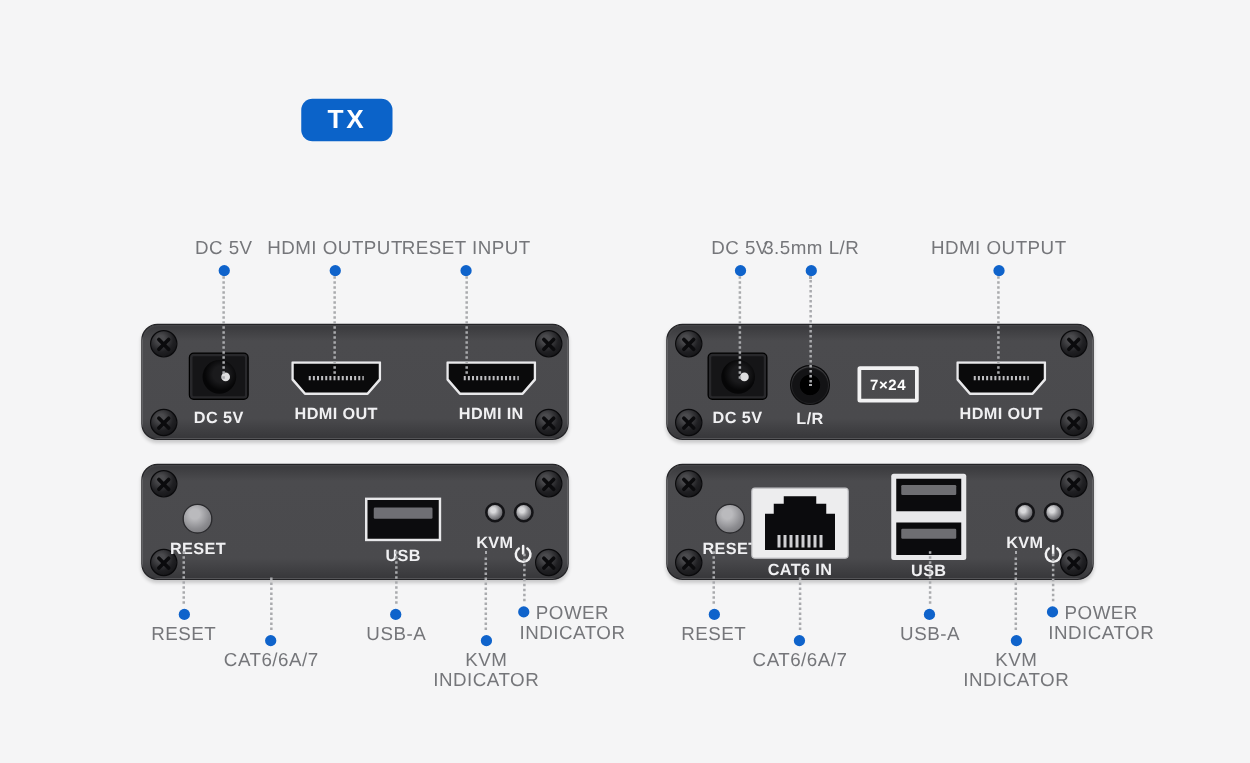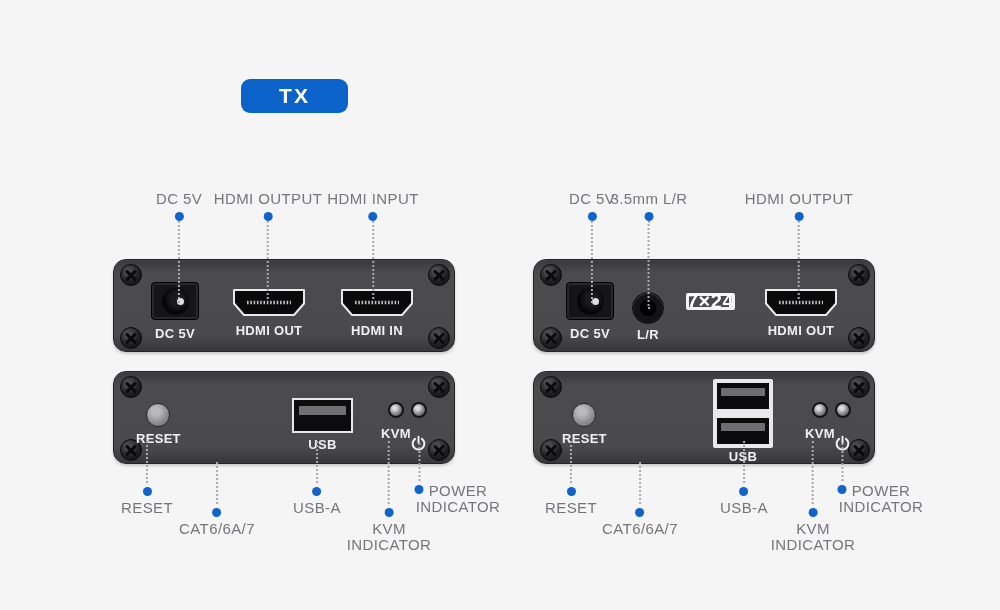--- a/index.html
+++ b/index.html
@@ -41,22 +41,22 @@
   
   .dc-jack{position:relative;width:46px;height:36px;background:#151517;border:1px solid #000;
     border-radius:4px;box-shadow:inset 0 0 0 2px #28282b;margin-bottom:7px;}
   .dc-jack::before{content:"";position:absolute;left:50%;top:50%;width:27px;height:27px;margin:-13.5px 0 0 -13.5px;
     border-radius:50%;background:radial-gradient(circle at 55% 42%, #1a1a1c 0 30%, #060607 60%);}
   .dc-jack::after{content:"";position:absolute;left:54%;top:42%;width:7px;height:7px;border-radius:50%;background:#dededf;}
   .hdmi{margin-bottom:8px;}
   .audio-jack{width:32px;height:32px;border-radius:50%;box-sizing:border-box;margin-bottom:4px;
     background:radial-gradient(circle, #000 0 37%, #131315 40% 66%, #232326 70%);
     border:1px solid #0a0a0b;box-shadow:inset 0 1px 1px rgba(255,255,255,.18);}
-  .badge-7x24{position:absolute;width:49px;height:17px;box-sizing:border-box;border:3px solid #f2f2f3;border-radius:2px;
-    display:flex;align-items:center;justify-content:center;color:#fff;font-size:20px;font-weight:bold;letter-spacing:.5px;}
+  .badge-7x24{position:absolute;width:49px;height:29px;box-sizing:border-box;border:3px solid #f2f2f3;border-radius:2px;
+    display:flex;align-items:center;justify-content:center;color:#fff;font-size:12px;font-weight:bold;letter-spacing:.5px;}
   .reset-btn{width:24px;height:24px;border-radius:50%;box-sizing:border-box;margin-bottom:5px;
     background:radial-gradient(circle at 40% 33%, #bababd 0 20%, #8c8c90 60%, #6d6d71 100%);
     border:1px solid #29292c;}
   .rj45-bezel{background:#ededee;border:1px solid #c6c6c9;border-radius:3px;box-sizing:border-box;
     display:flex;align-items:center;justify-content:center;margin-bottom:2px;}
   .usb1{position:relative;width:61px;height:35px;box-sizing:border-box;background:#0c0c0e;border:2px solid #e8e8ea;margin-bottom:5px;}
   .usb1::after{content:"";position:absolute;left:5px;right:5px;top:6px;height:9px;background:#6f6f74;border-radius:1px;}
   .usb2{width:60px;height:69px;box-sizing:border-box;background:#e9e9eb;border-radius:2px;padding:4px;
     display:flex;flex-direction:column;justify-content:space-between;margin-bottom:2px;}
   .usb2-port{position:relative;width:52px;height:26px;background:#0b0b0d;}
@@ -64,34 +64,34 @@
   .led{width:16px;height:16px;border-radius:50%;box-sizing:border-box;margin-bottom:9px;
     background:radial-gradient(circle at 38% 35%, #d9d9db 0 18%, #9a9a9e 45%, #48484c 90%);
     border:2px solid #141417;}
   .pwr-svg{margin-top:8px;}
 </style>
 </head>
 <body>
 
 <div class="stage">
 
-  <div class="badge" style="left:241px;top:79px;width:107px;height:34px">TX</div>
+  <div class="badge" style="left:241px;top:79px;width:73px;height:34px">TX</div>
 
   <div class="co co-top" style="left:179px;top:191px">
     <span class="co-label">DC 5V</span>
     <span class="co-dot"></span>
     <span class="co-line" style="height:82px"></span>
   </div>
   <div class="co co-top" style="left:268px;top:191px">
     <span class="co-label">HDMI OUTPUT</span>
     <span class="co-dot"></span>
     <span class="co-line" style="height:78px"></span>
   </div>
   <div class="co co-top" style="left:373px;top:191px">
-    <span class="co-label">HDMI INPUT</span>
+    <span class="co-label">RESET INPUT</span>
     <span class="co-dot"></span>
     <span class="co-line" style="height:78px"></span>
   </div>
 
   <div class="co co-top" style="left:592px;top:191px">
     <span class="co-label">DC 5V</span>
     <span class="co-dot"></span>
     <span class="co-line" style="height:82px"></span>
   </div>
   <div class="co co-top" style="left:649px;top:191px">
@@ -114,21 +114,21 @@
       <div class="dc-jack"></div>
       <span class="pg-label">DC 5V</span>
     </div>
     <div class="pg" style="left:119px;top:29px">
       <svg class="hdmi" width="72" height="27" viewBox="0 0 72 27">
         <polygon points="1,1 71,1 71,14.5 61,26 11,26 1,14.5" fill="#0a0a0b" stroke="#e9e9eb" stroke-width="2" stroke-linejoin="round"></polygon>
         <line x1="14" y1="13.5" x2="58" y2="13.5" stroke="#bfbfc2" stroke-width="3.5" stroke-dasharray="1.6 1.7"></line>
       </svg>
       <span class="pg-label">HDMI OUT</span>
     </div>
-    <div class="pg" style="left:227px;top:29px">
+    <div class="pg" style="left:243px;top:29px">
       <svg class="hdmi" width="72" height="27" viewBox="0 0 72 27">
         <polygon points="1,1 71,1 71,14.5 61,26 11,26 1,14.5" fill="#0a0a0b" stroke="#e9e9eb" stroke-width="2" stroke-linejoin="round"></polygon>
         <line x1="14" y1="13.5" x2="58" y2="13.5" stroke="#bfbfc2" stroke-width="3.5" stroke-dasharray="1.6 1.7"></line>
       </svg>
       <span class="pg-label">HDMI IN</span>
     </div>
   </div>
 
   <div class="panel" style="left:113px;top:371px">
     <span class="screw" style="left:6px;top:4px"></span>
@@ -180,20 +180,38 @@
   </div>
 
   <div class="panel" style="left:533px;top:371px">
     <span class="screw" style="left:6px;top:4px"></span>
     <span class="screw" style="left:314px;top:4px"></span>
     <span class="screw" style="left:6px;top:67px"></span>
     <span class="screw" style="left:314px;top:67px"></span>
     <div class="pg" style="left:28px;top:31px">
       <div class="reset-btn"></div>
       <span class="pg-label">RESET</span>
+    </div>
+    <div class="pg" style="left:67px;top:18px">
+      <div class="rj45-bezel" style="width:78px;height:57px">
+        <svg width="70" height="49" viewBox="0 0 70 49">
+          <polygon points="7,46 7,17 14,17 14,9 22,9 22,3 48,3 48,9 56,9 56,17 63,17 63,46" fill="#0b0b0d"></polygon>
+          <g fill="#cfcfd2">
+            <rect x="17" y="34" width="2.4" height="10"></rect>
+              <rect x="21.8" y="34" width="2.4" height="10"></rect>
+            <rect x="26.6" y="34" width="2.4" height="10"></rect>
+              <rect x="31.4" y="34" width="2.4" height="10"></rect>
+            <rect x="36.2" y="34" width="2.4" height="10"></rect>
+              <rect x="41" y="34" width="2.4" height="10"></rect>
+            <rect x="45.8" y="34" width="2.4" height="10"></rect>
+              <rect x="50.6" y="34" width="2.4" height="10"></rect>
+          </g>
+        </svg>
+      </div>
+      <span class="pg-label">CAT6 IN</span>
     </div>
     <div class="pg" style="left:179px;top:7px">
       <div class="usb2">
         <div class="usb2-port"></div>
         <div class="usb2-port"></div>
       </div>
       <span class="pg-label">USB</span>
     </div>
     <div class="pg" style="left:271px;top:30px">
       <div class="led"></div>

